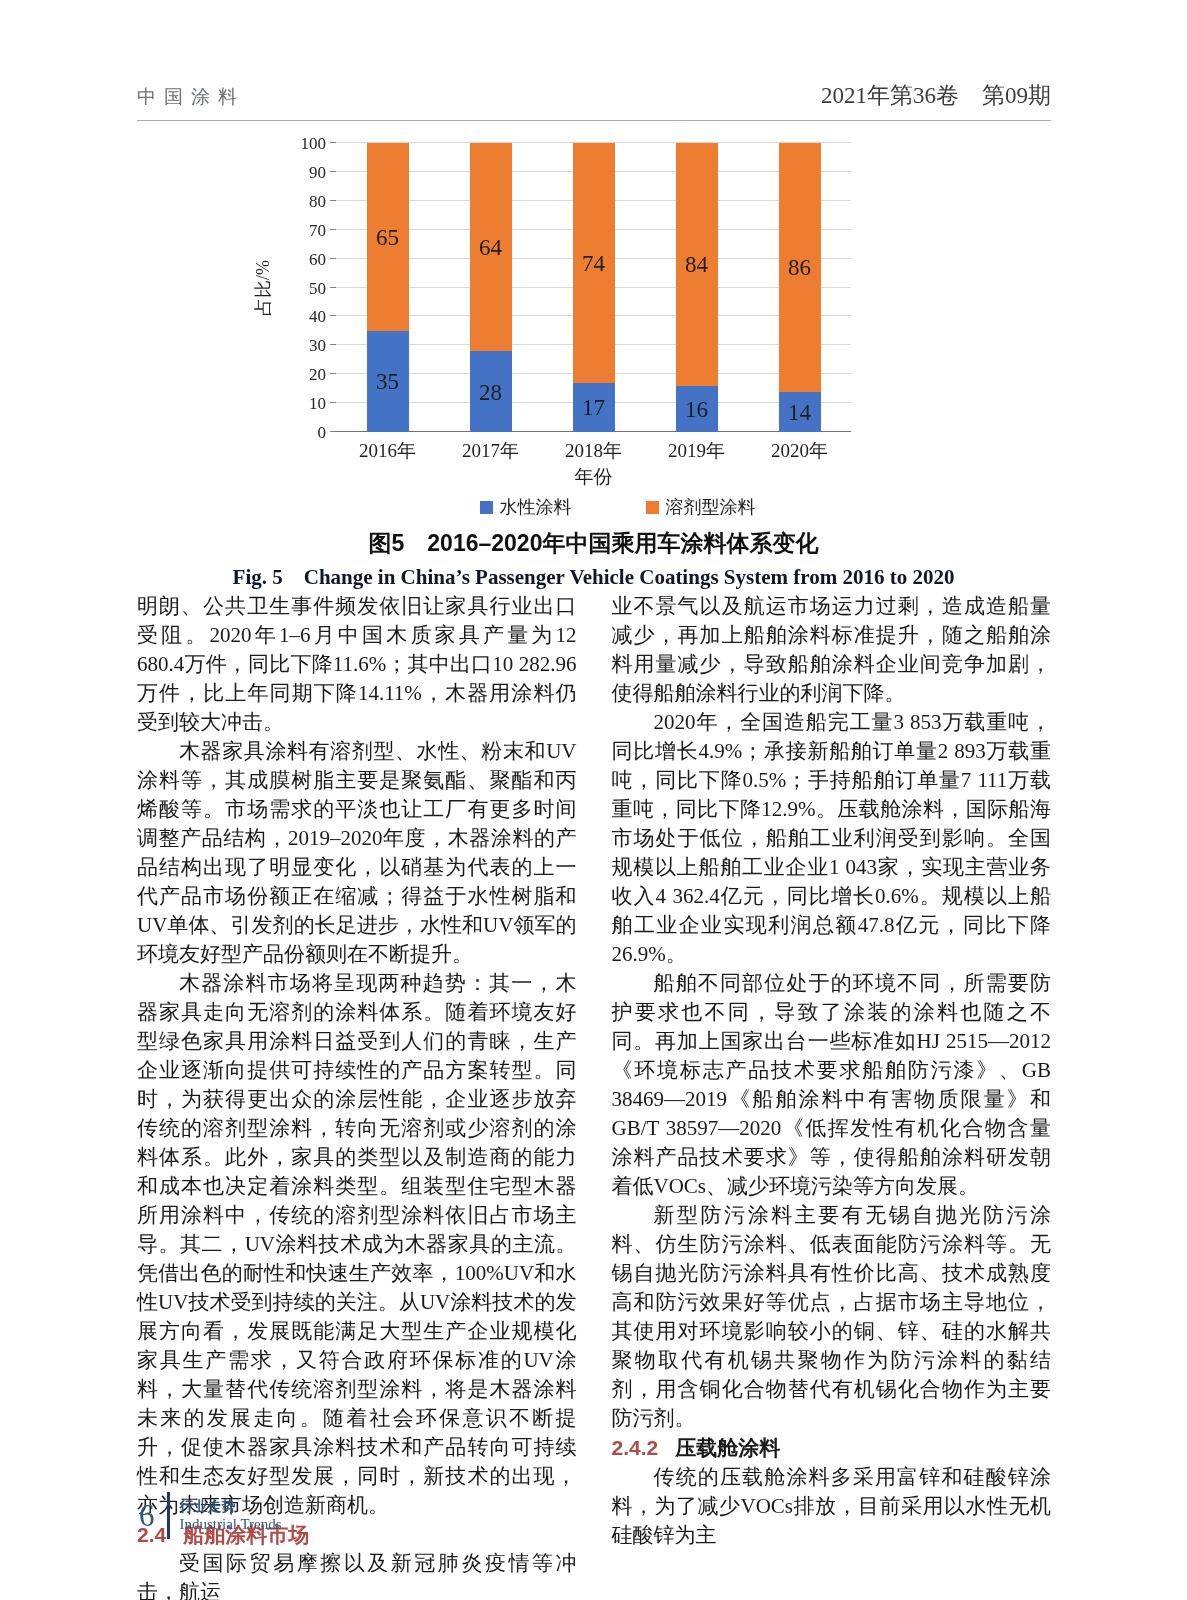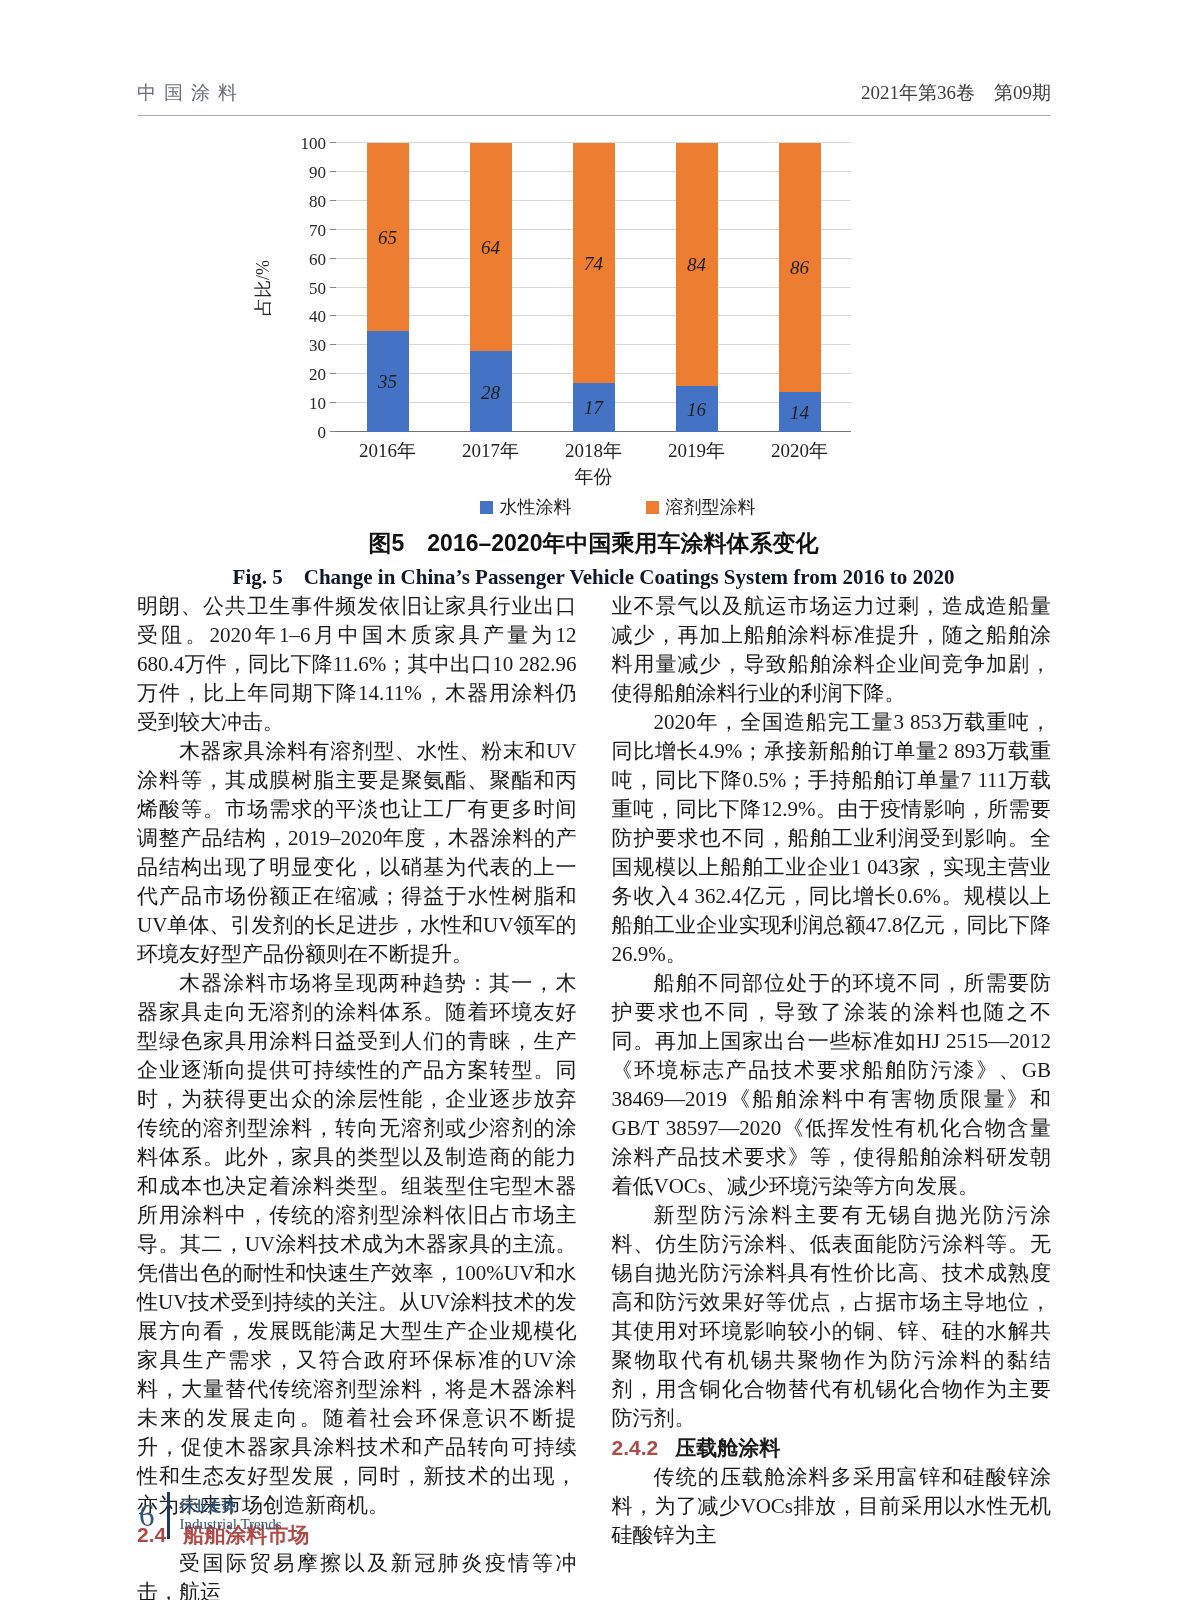--- a/index.html
+++ b/index.html
@@ -13,39 +13,39 @@
   
   .header {
     position:absolute; left:137px; right:136px; top:80px;
     display:flex; justify-content:space-between; align-items:baseline;
     border-bottom:1px solid #a9afb5; padding-bottom:9px;
   }
   .journal-name {
     font-family:"Liberation Sans","DejaVu Sans",sans-serif;
     font-size:19px; letter-spacing:8px; color:#6b7077;
   }
-  .issue-info { font-size:19px; color:#3d3d3d; }
+  .issue-info { font-size:23px; color:#3d3d3d; }
 
   
   .figure { position:absolute; top:143px; left:0; width:1187px; text-align:center; }
   .chart-area { position:relative; width:515px; height:289px; margin:0 auto; }
   .ylabel { position:absolute; left:-84px; top:0; bottom:0; width:22px;
     display:flex; align-items:center; justify-content:center; }
   .ylabel span { transform:rotate(-90deg); white-space:nowrap; font-size:18px; color:#262626; }
   .gridline { position:absolute; left:0; right:0; height:1px; background:#d9d9d9; }
   .gridline.axis { background:#737373; }
   .ytick-mark { position:absolute; left:-6px; width:6px; height:1px; background:#808080; }
   .ytick-label { position:absolute; left:-52px; width:42px; text-align:right;
     font-size:17px; color:#262626; transform:translateY(50%); line-height:1; }
   .bar-slot { position:absolute; bottom:0; top:0; }
   .bar-col { position:absolute; bottom:0; left:50%; transform:translateX(-50%);
     width:42px; height:100%; }
   .bar-seg { position:absolute; left:0; right:0; }
   .bar-value { position:absolute; left:0; right:0; text-align:center;
-    transform:translateY(50%); font-size:19px; color:#1f1f1f; line-height:1;font-style:italic; }
+    transform:translateY(50%); font-size:23px; color:#1f1f1f; line-height:1; }
   .xticks { width:515px; margin:6px auto 0; position:relative; height:24px; }
   .xtick-label { position:absolute; top:0; text-align:center; font-size:19px; color:#1f1f1f; }
   .xlabel { margin-top:2px; font-size:19px; color:#1f1f1f; }
   .legend { margin-top:5px; display:flex; justify-content:center; align-items:center; gap:26px; }
   .legend-item { display:flex; align-items:center; gap:7px;padding-left:48px; }
   .legend-swatch { width:13px; height:13px; display:inline-block; }
   .legend-label { font-size:18px; color:#1f1f1f; }
   .cap-zh { margin-top:9px; font-family:"Liberation Sans","DejaVu Sans",sans-serif;
     font-weight:bold; font-size:23px; color:#111; }
   .cap-en { margin-top:4px; font-weight:bold; font-size:21px; color:#0f172a; }
@@ -191,21 +191,21 @@
   <div class="columns">
     <div class="col">
       <p>明朗、公共卫生事件频发依旧让家具行业出口受阻。2020年1–6月中国木质家具产量为12 680.4万件，同比下降11.6%；其中出口10 282.96万件，比上年同期下降14.11%，木器用涂料仍受到较大冲击。</p>
       <p class="indent">木器家具涂料有溶剂型、水性、粉末和UV涂料等，其成膜树脂主要是聚氨酯、聚酯和丙烯酸等。市场需求的平淡也让工厂有更多时间调整产品结构，2019–2020年度，木器涂料的产品结构出现了明显变化，以硝基为代表的上一代产品市场份额正在缩减；得益于水性树脂和UV单体、引发剂的长足进步，水性和UV领军的环境友好型产品份额则在不断提升。</p>
       <p class="indent">木器涂料市场将呈现两种趋势：其一，木器家具走向无溶剂的涂料体系。随着环境友好型绿色家具用涂料日益受到人们的青睐，生产企业逐渐向提供可持续性的产品方案转型。同时，为获得更出众的涂层性能，企业逐步放弃传统的溶剂型涂料，转向无溶剂或少溶剂的涂料体系。此外，家具的类型以及制造商的能力和成本也决定着涂料类型。组装型住宅型木器所用涂料中，传统的溶剂型涂料依旧占市场主导。其二，UV涂料技术成为木器家具的主流。凭借出色的耐性和快速生产效率，100%UV和水性UV技术受到持续的关注。从UV涂料技术的发展方向看，发展既能满足大型生产企业规模化家具生产需求，又符合政府环保标准的UV涂料，大量替代传统溶剂型涂料，将是木器涂料未来的发展走向。随着社会环保意识不断提升，促使木器家具涂料技术和产品转向可持续性和生态友好型发展，同时，新技术的出现，亦为未来市场创造新商机。</p>
       <h2 class="heading2"><span class="hnum">2.4</span><span>船舶涂料市场</span></h2>
       <p class="indent">受国际贸易摩擦以及新冠肺炎疫情等冲击，航运</p>
     </div>
     <div class="col">
       <p>业不景气以及航运市场运力过剩，造成造船量减少，再加上船舶涂料标准提升，随之船舶涂料用量减少，导致船舶涂料企业间竞争加剧，使得船舶涂料行业的利润下降。</p>
-      <p class="indent">2020年，全国造船完工量3 853万载重吨，同比增长4.9%；承接新船舶订单量2 893万载重吨，同比下降0.5%；手持船舶订单量7 111万载重吨，同比下降12.9%。由于疫情影响，所需要防护要求也不同，船舶工业利润受到影响。全国规模以上船舶工业企业1 043家，实现主营业务收入4 362.4亿元，同比增长0.6%。规模以上船舶工业企业实现利润总额47.8亿元，同比下降26.9%。</p>
+      <p class="indent">2020年，全国造船完工量3 853万载重吨，同比增长4.9%；承接新船舶订单量2 893万载重吨，同比下降0.5%；手持船舶订单量7 111万载重吨，同比下降12.9%。压载舱涂料，国际船海市场处于低位，船舶工业利润受到影响。全国规模以上船舶工业企业1 043家，实现主营业务收入4 362.4亿元，同比增长0.6%。规模以上船舶工业企业实现利润总额47.8亿元，同比下降26.9%。</p>
       <p class="indent">船舶不同部位处于的环境不同，所需要防护要求也不同，导致了涂装的涂料也随之不同。再加上国家出台一些标准如HJ 2515—2012《环境标志产品技术要求船舶防污漆》、GB 38469—2019《船舶涂料中有害物质限量》和GB/T 38597—2020《低挥发性有机化合物含量涂料产品技术要求》等，使得船舶涂料研发朝着低VOCs、减少环境污染等方向发展。</p>
       <p class="indent">新型防污涂料主要有无锡自抛光防污涂料、仿生防污涂料、低表面能防污涂料等。无锡自抛光防污涂料具有性价比高、技术成熟度高和防污效果好等优点，占据市场主导地位，其使用对环境影响较小的铜、锌、硅的水解共聚物取代有机锡共聚物作为防污涂料的黏结剂，用含铜化合物替代有机锡化合物作为主要防污剂。</p>
       <h3 class="heading3"><span class="hnum">2.4.2</span><span class="htitle">压载舱涂料</span></h3>
       <p class="indent">传统的压载舱涂料多采用富锌和硅酸锌涂料，为了减少VOCs排放，目前采用以水性无机硅酸锌为主</p>
     </div>
   </div>
 
   <div class="footer">
     <span class="page-num">6</span>
     <span class="footer-bar"></span>

